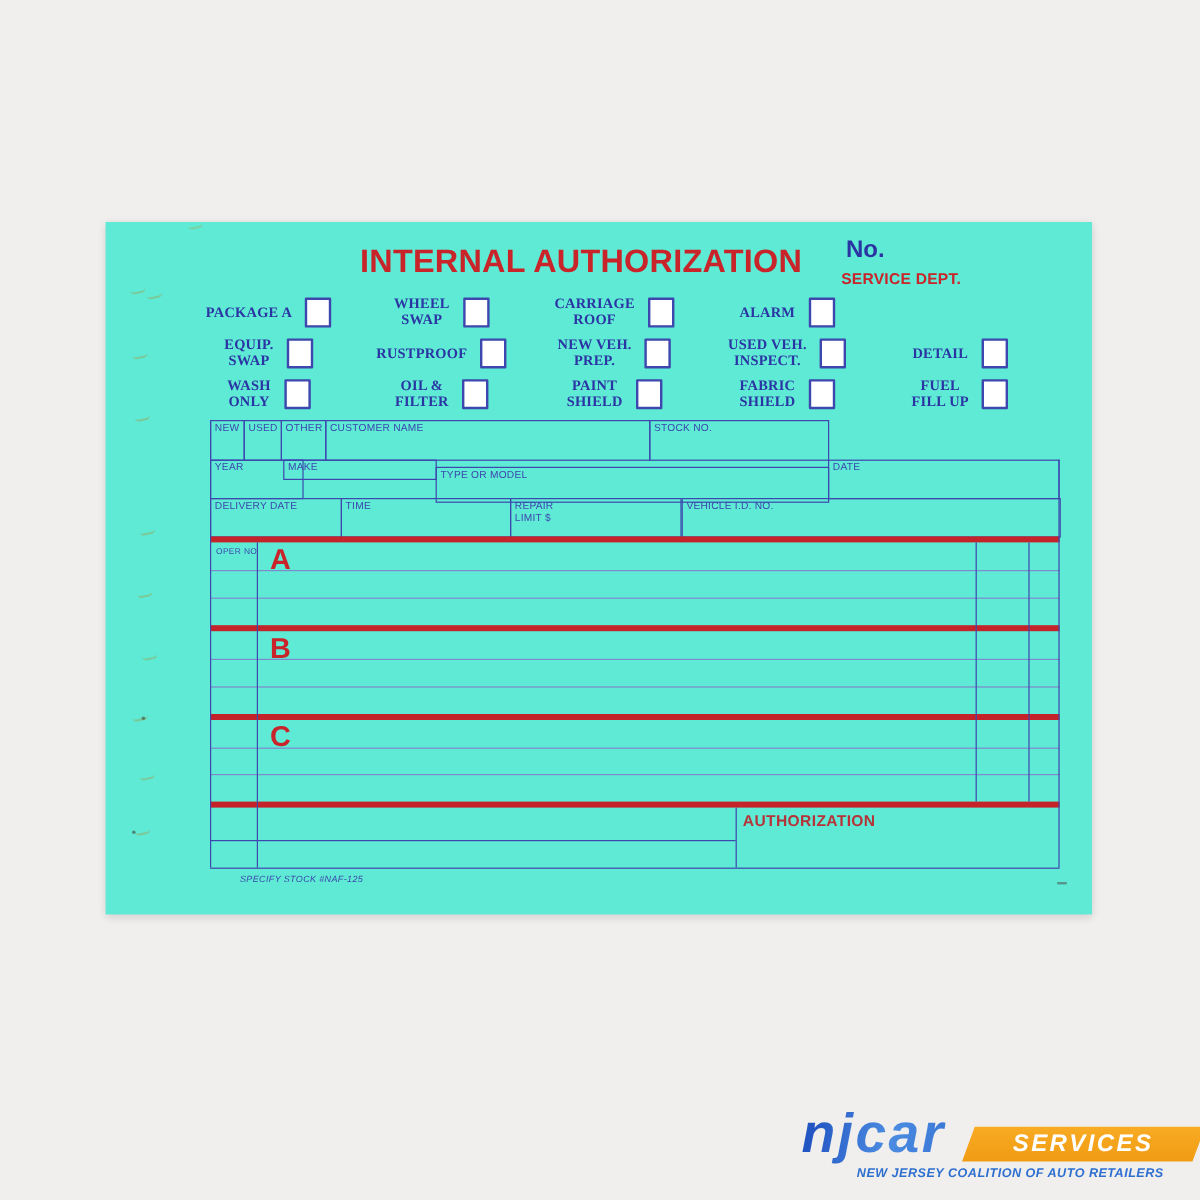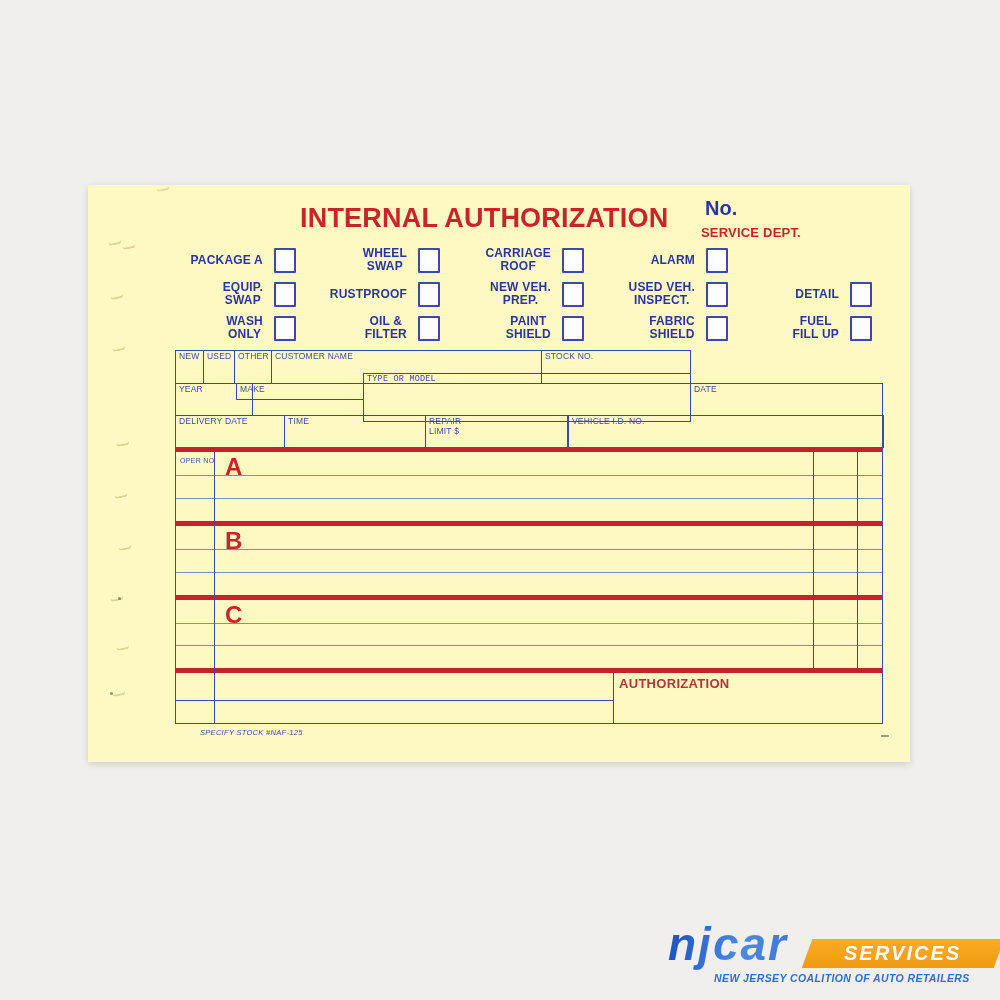--- a/index.html
+++ b/index.html
@@ -4,32 +4,32 @@
 <style>
   html,body{margin:0;padding:0;}
   body{
     width:1000px;height:1000px;position:relative;overflow:hidden;
     background:#f0efed;
     font-family:"Liberation Sans", sans-serif;
   }
   
   .sheet{
     position:absolute;left:88px;top:185px;width:822px;height:577px;
-    background:#fef9c3;box-shadow:0 2px 7px rgba(0,0,0,0.14);
+    background:#5eead4;box-shadow:0 2px 7px rgba(0,0,0,0.14);
   }
   .abs{position:absolute;}
   .title{
     color:#c9242a;font-size:27px;font-weight:bold;letter-spacing:0.2px;
     white-space:nowrap;
   }
   .no-label{color:#2b34a3;font-size:20px;font-weight:bold;}
   .svc-label{color:#c9242a;font-size:13px;font-weight:bold;letter-spacing:0.2px;}
   
   .cb-row{position:absolute;left:64px;width:720px;height:30px;display:flex;}
-  .cb-cell{width:144px;display:flex;align-items:center;justify-content:flex-end;}
+  .cb-cell{width:144px;display:flex;align-items:center;justify-content:center;font-family:Liberation Serif, serif;}
   .cb-label{
     color:#2b34a3;font-size:12px;font-weight:bold;line-height:1.05;
     text-align:center;white-space:pre-line;margin-right:11px;letter-spacing:0.2px;
   }
   .cb-box{
     width:18px;height:21px;border:2px solid #3d47ae;background:#fff;
     flex:0 0 auto;border-radius:1px;
   }
   
   .cell{
@@ -179,21 +179,21 @@
   <div class="cell" style="left:453px;top:165px;width:150px;height:34px;">
       <span class="cell-label">STOCK NO.</span>
     </div>
 
   <div class="cell" style="left:87px;top:198px;width:78px;height:33px;">
       <span class="cell-label">YEAR</span>
     </div>
   <div class="cell" style="left:148px;top:198px;width:128px;height:17px;">
       <span class="cell-label">MAKE</span>
     </div>
-  <div class="cell" style="left:275px;top:188px;width:328px;height:49px;font-family:Liberation Mono, monospace;">
+  <div class="cell" style="left:275px;top:204px;width:328px;height:30px;">
       <span class="cell-label">TYPE OR MODEL</span>
     </div>
   <div class="cell" style="left:602px;top:198px;width:193px;height:33px;">
       <span class="cell-label">DATE</span>
     </div>
 
   <div class="cell" style="left:87px;top:230px;width:110px;height:33px;">
       <span class="cell-label">DELIVERY DATE</span>
     </div>
   <div class="cell" style="left:196px;top:230px;width:142px;height:33px;">

